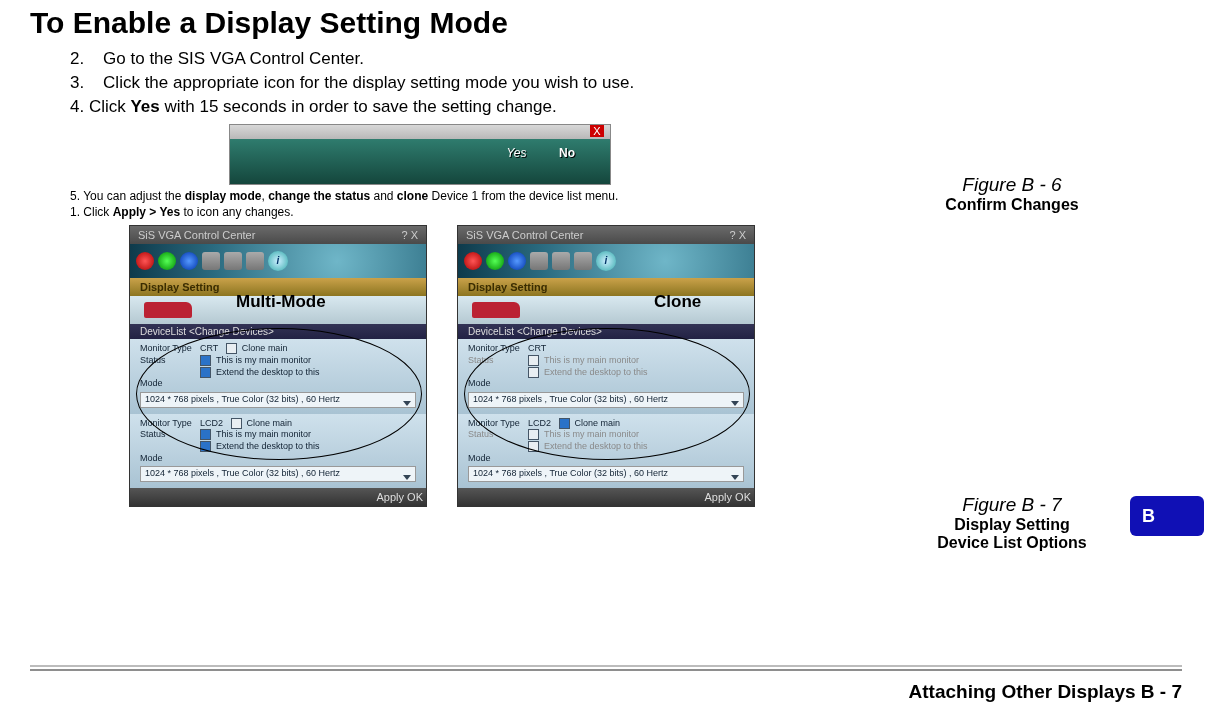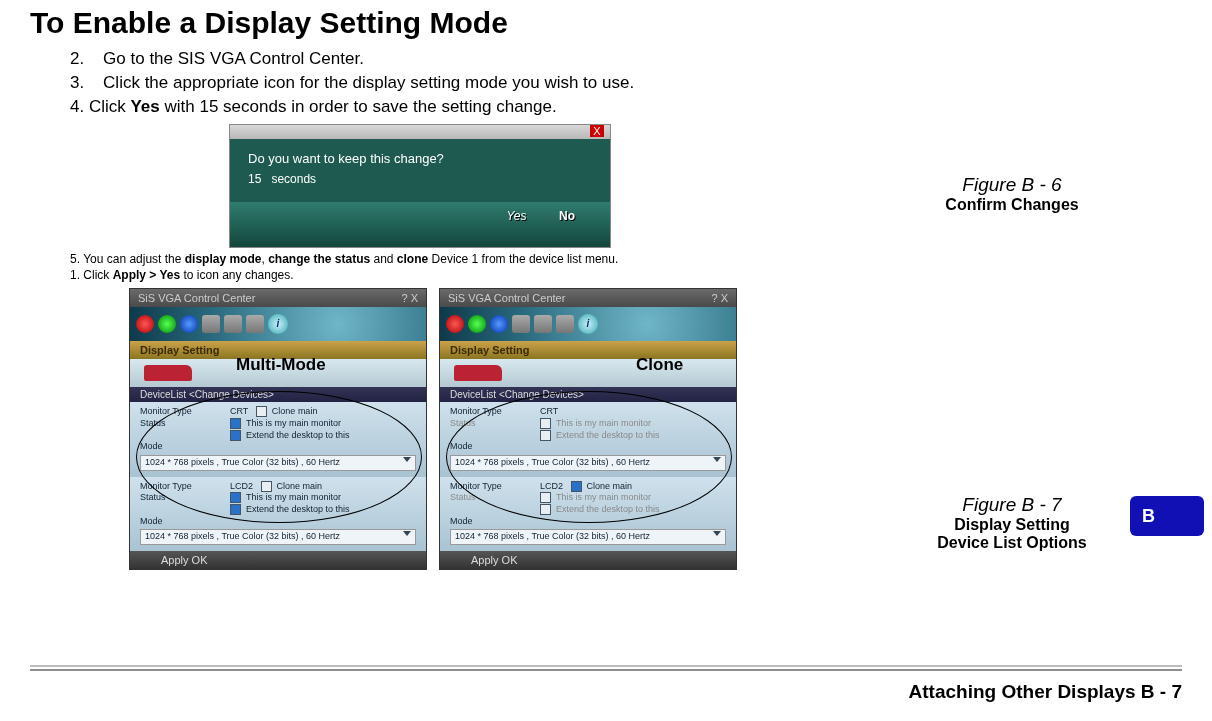--- a/index.html
+++ b/index.html
@@ -90,21 +90,21 @@
     border-radius:6px;
     font-weight:bold;
     font-size:18px;
     display:flex;
     align-items:center;
     padding-left:12px;
     box-sizing:border-box;
   }
   .panels {
     display:flex;
-    gap:14px;
+    gap:32px;
     margin: 6px 0 0 100px;
   }
   .panel {
     width:296px;
     background:#777;
     box-shadow:0 0 0 1px #333;
     position:relative;
     font-size:10px;
     color:#ddd;
   }
@@ -144,30 +144,30 @@
     font-size:10px;
   }
   .panel-box {
     background: linear-gradient(#cfe1ec,#a9c3d3);
     color:#123;
     padding:4px 10px 6px 10px;
     font-size:9px;
     line-height:1.3;
   }
   .panel-box .row{display:flex;}
-  .panel-box .lab{width:90px;}
+  .panel-box .lab{width:60px;}
   .panel-box .chk{width:9px;height:9px;border:1px solid #456;background:#e8eef2;display:inline-block;margin-right:5px;vertical-align:middle;}
   .panel-box .chk.on{background:#2a72c8;}
-  .panel-box .mode{background:#eef4f8;color:#123;border:1px solid #999;padding:1px 4px;margin-top:2px;font-size:9px;display:flex;justify-content:space-between;align-items:flex-start;}
+  .panel-box .mode{background:#eef4f8;color:#123;border:1px solid #999;padding:1px 4px;margin-top:2px;font-size:9px;display:flex;justify-content:space-between;align-items:flex-end;}
   .panel-box .tri{width:0;height:0;border-left:4px solid transparent;border-right:4px solid transparent;border-top:5px solid #345;}
   .panel-foot {
     background: linear-gradient(#555,#333);
     color:#ddd;
-    text-align:left;
-    padding:3px 31px;
+    text-align:right;
+    padding:3px 3px;
     font-size:11px;
   }
   .overlay-label {
     position:absolute;
     font-weight:bold;
     font-size:17px;
     color:#000;
   }
   .ellipse {
     position:absolute;
@@ -203,26 +203,20 @@
   <ol class="steps steps-block" style="list-style:none;">
     <li><span><span>2.</span>&nbsp;&nbsp;&nbsp;&nbsp;<span>Go to the SIS VGA Control Center.</span></span></li>
     <li><span><span>3.</span>&nbsp;&nbsp;&nbsp;&nbsp;<span>Click the appropriate icon for the display setting mode you wish to use.</span></span></li>
     <li><span><span>4.    Click </span><b>Yes</b><span> with 15 seconds in order to save the setting change.</span></span></li>
   </ol>
 
   <div class="dialog">
     <div class="dialog-top">
       <span class="x">X</span>
     </div>
-    <div class="dialog-body">
-      <div class="q">Do you want to keep this change?</div>
-      <div class="sec">
-        <span>15</span>&nbsp;&nbsp;&nbsp;<span>seconds</span>
-      </div>
-    </div>
     <div class="dialog-foot">
       <span>Yes</span>
       <span class="no">No</span>
     </div>
   </div>
 
   <div class="steps steps-block" style="list-style:none; padding-left:40px; font-size:12px;">
     <div class="justify"><span><span>5.    You can adjust the </span><b>display mode</b><span>, </span><b>change the status</b><span> and </span><b>clone</b><span> Device 1 from the device list menu.</span></span></div>
     <div><span><span>1.    Click </span><b>Apply &gt; Yes</b><span> to icon any changes.</span></span></div>
   </div>

